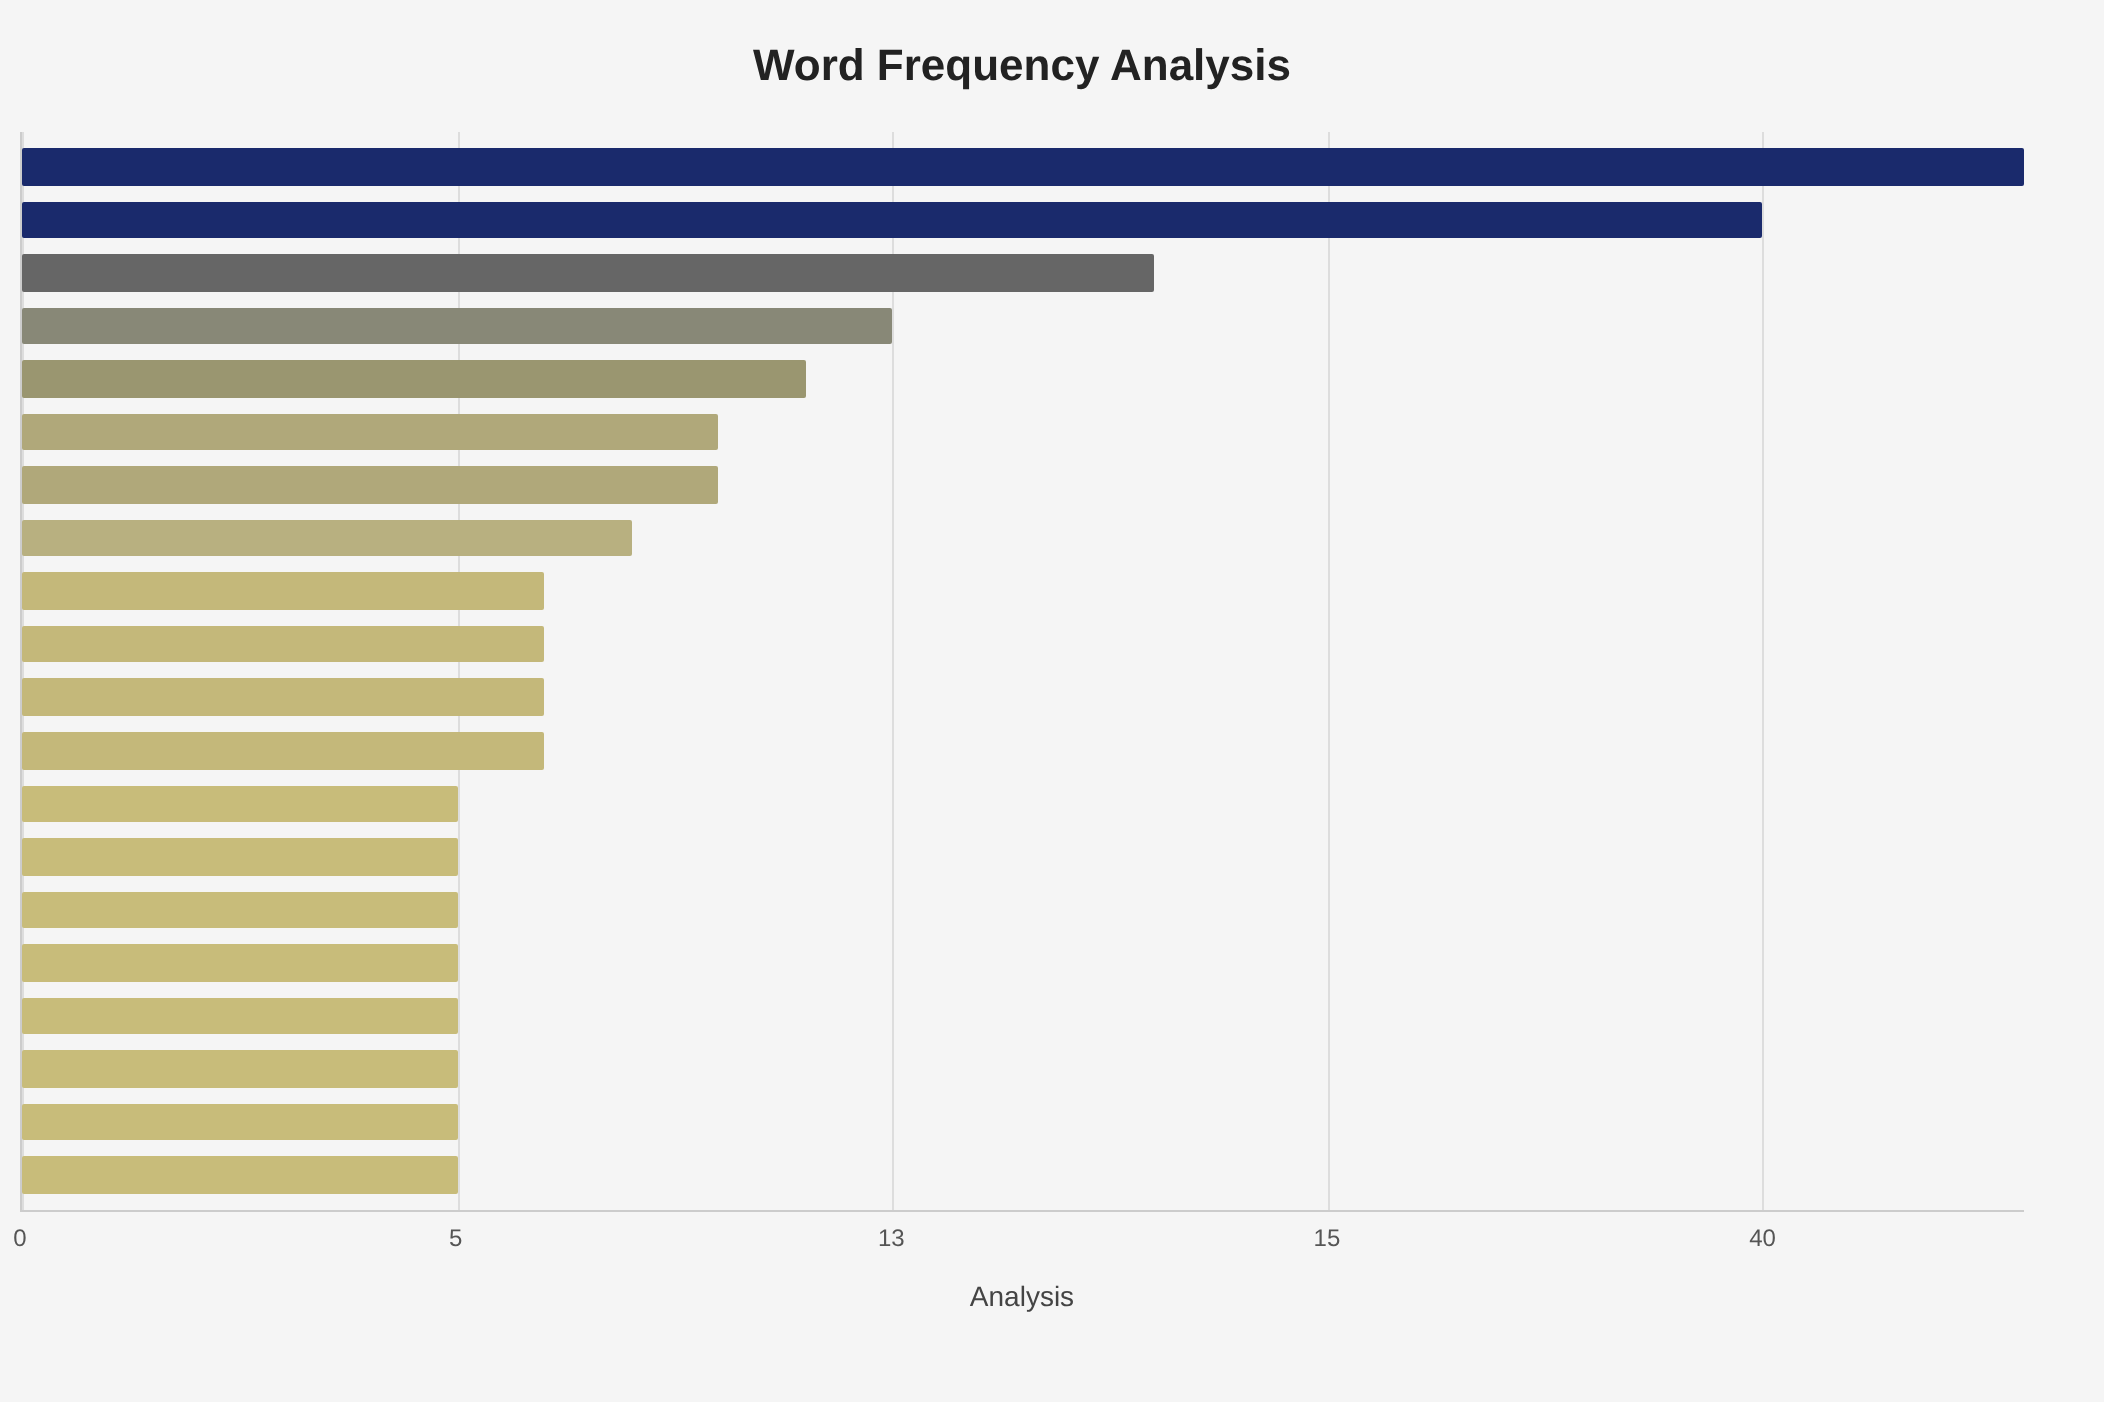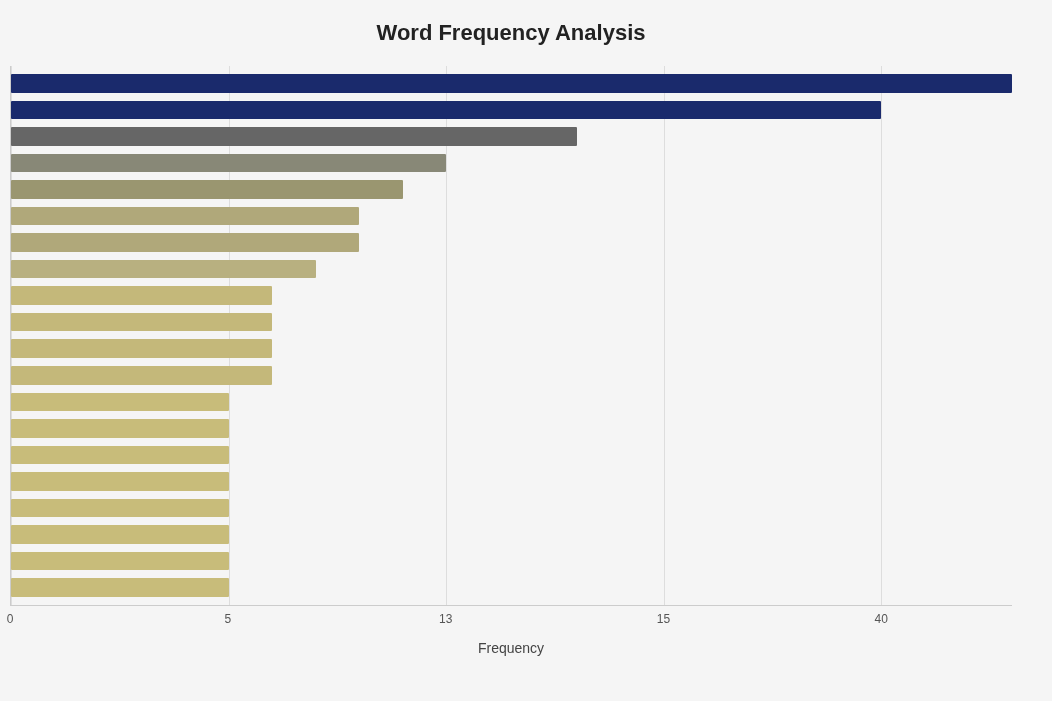--- a/index.html
+++ b/index.html
@@ -178,16 +178,16 @@
             </div>
           </div>
       </div>
       <div class="x-axis-labels" id="x-axis-labels" style="position: relative; height: 20px;">
           <span class="x-tick" style="position: absolute; left: 0%; transform: translateX(-50%);">0</span>
           <span class="x-tick" style="position: absolute; left: 21.7391%; transform: translateX(-50%);">5</span>
           <span class="x-tick" style="position: absolute; left: 43.4783%; transform: translateX(-50%);">13</span>
           <span class="x-tick" style="position: absolute; left: 65.2174%; transform: translateX(-50%);">15</span>
           <span class="x-tick" style="position: absolute; left: 86.9565%; transform: translateX(-50%);">40</span>
         </div>
-      <div class="x-axis-title">Frequency</div>
+      <div class="x-axis-title">Analysis</div>
     </div>
   </div>
 </div>
 
 </body></html>

